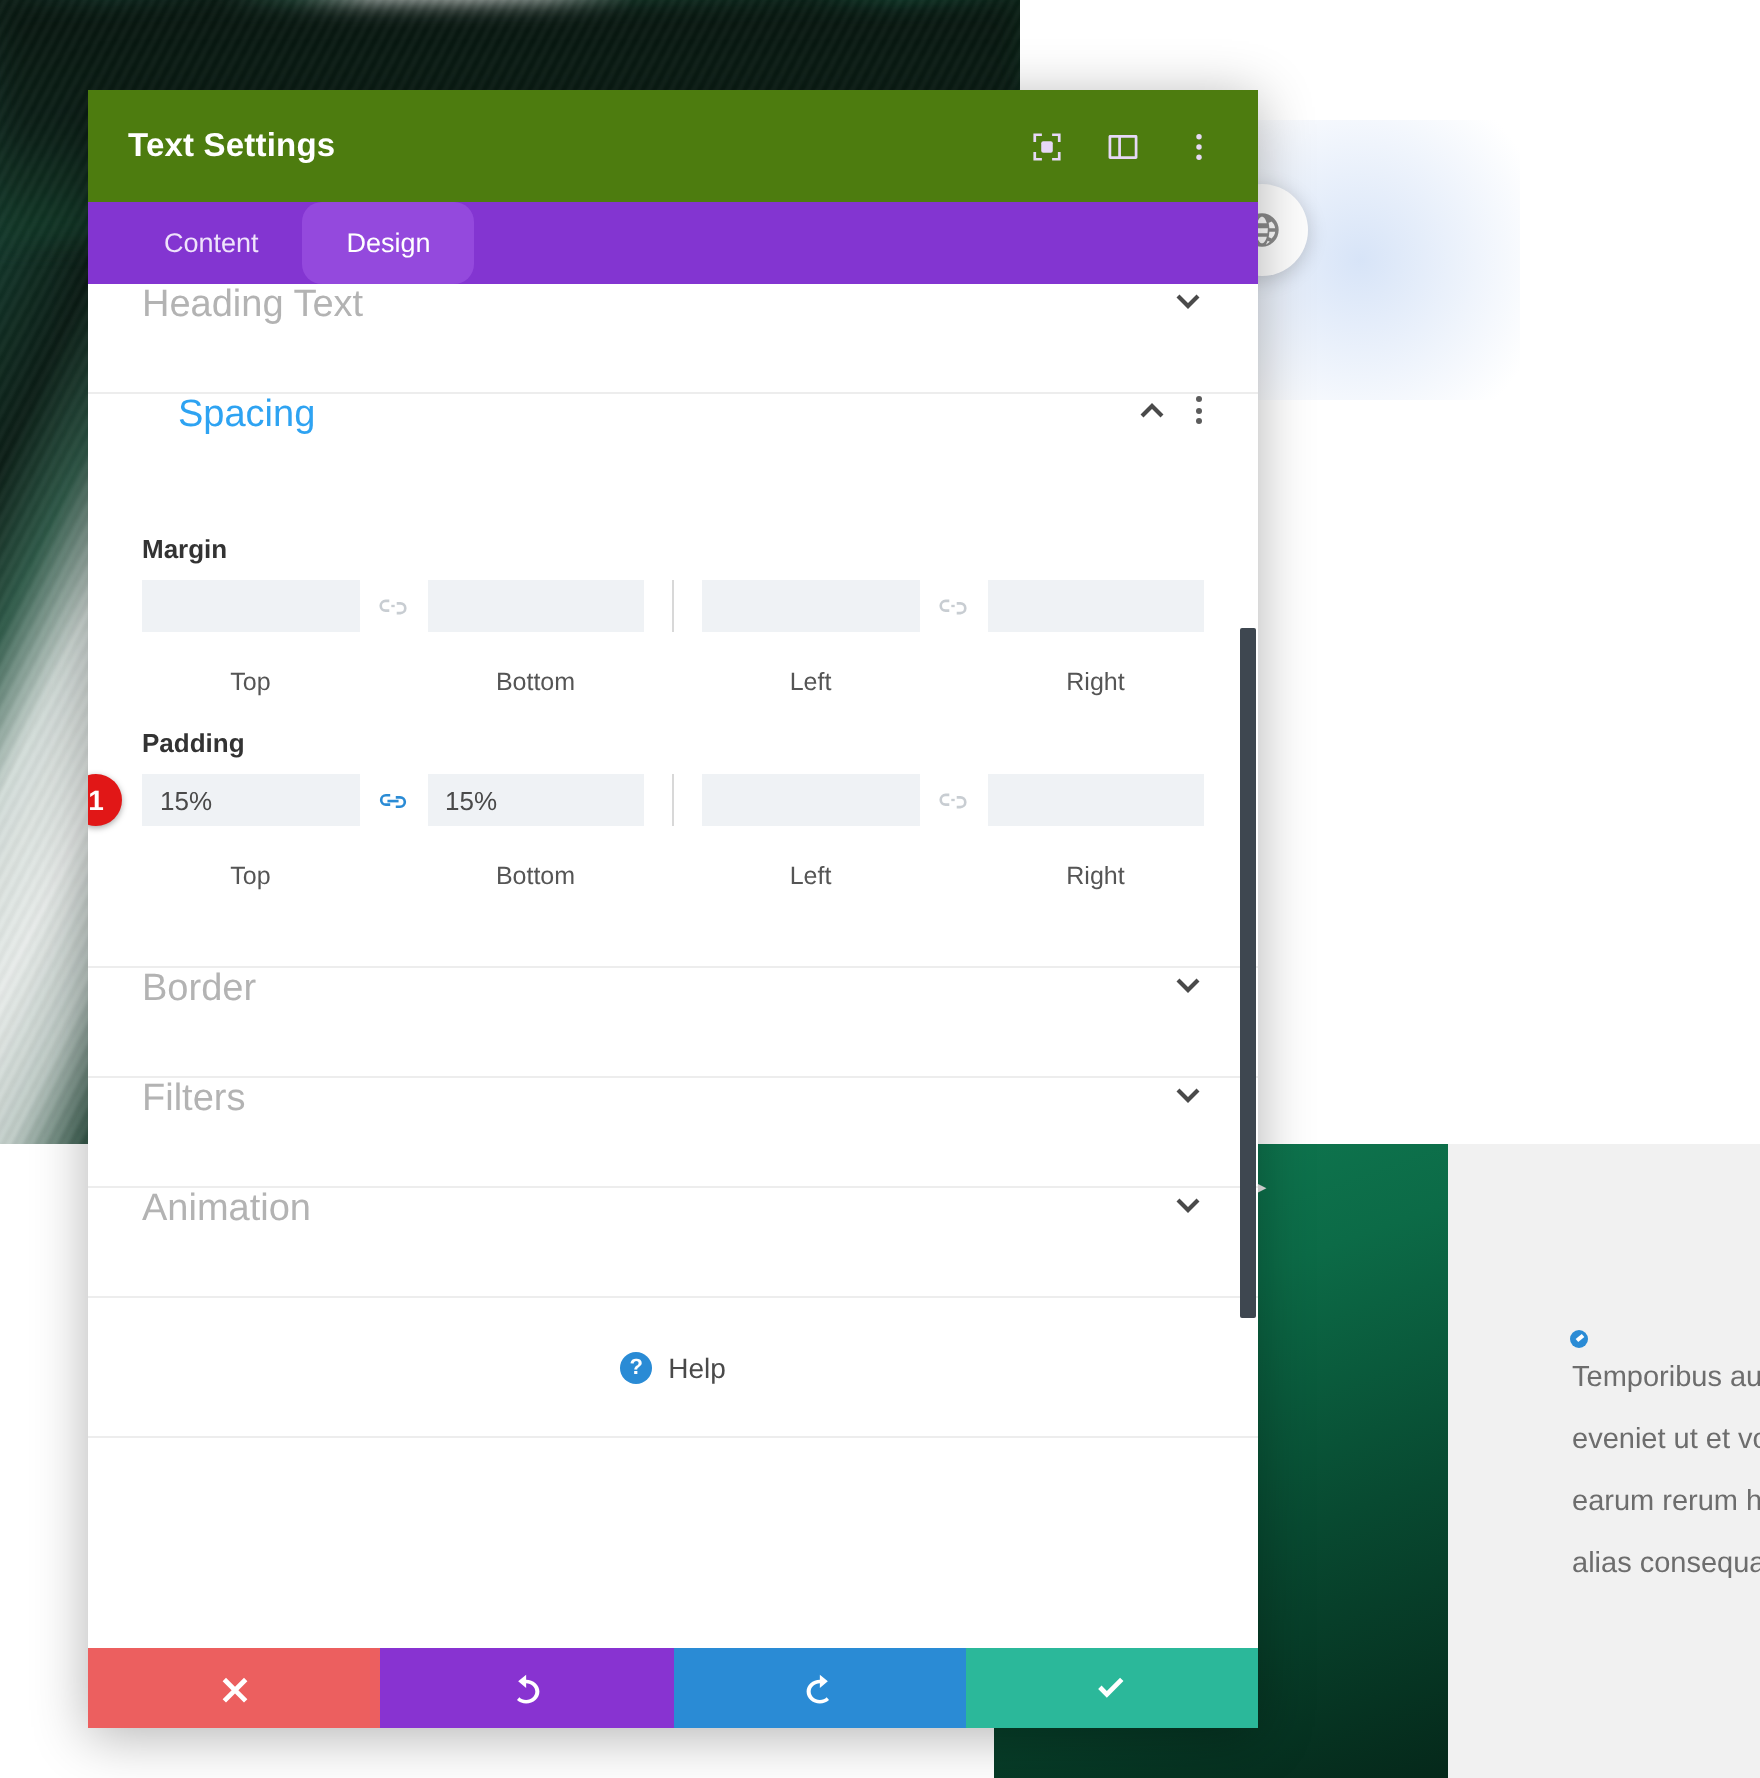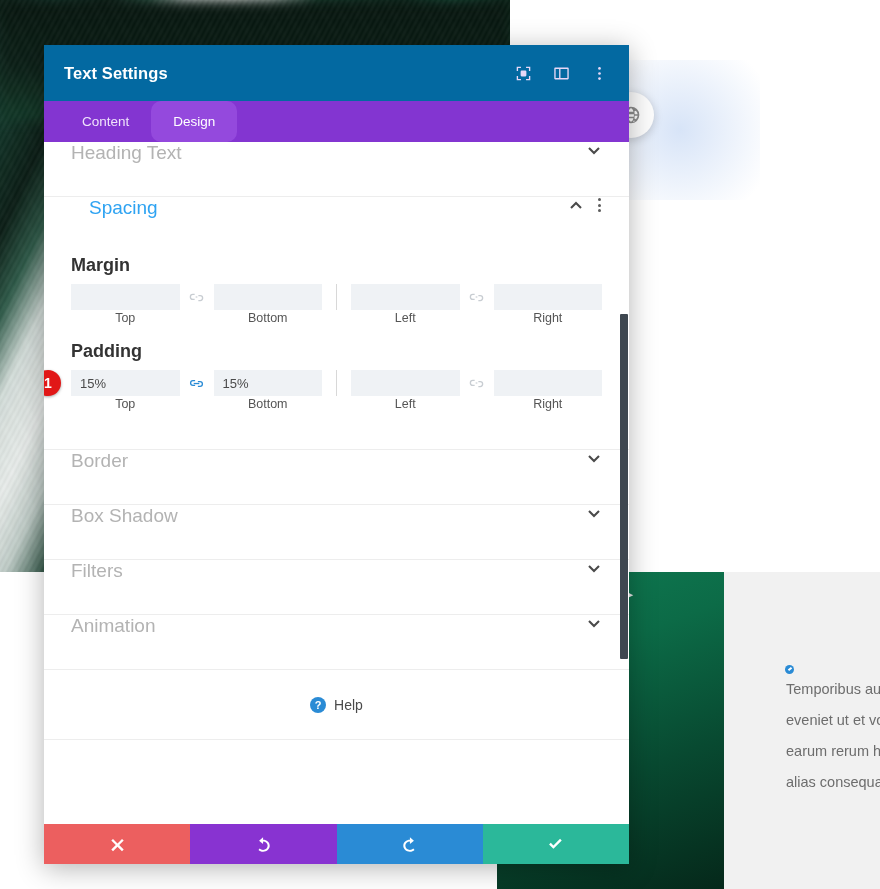--- a/index.html
+++ b/index.html
@@ -87,21 +87,21 @@
   }
 
   
   #modal{
     position:absolute; left:44px; top:45px; width:585px; height:819px;
     background:#fff; box-shadow:0 4px 26px rgba(0,0,0,.30);
     display:flex; flex-direction:column; overflow:hidden;
   }
 
   .modal-header{
-    height:56px; background:#0369a1;
+    height:56px; background:#4d7c0f;
     display:flex; align-items:center; padding:4px 20px; flex:none;
   }
   .modal-title{ color:#fff; font-size:16.5px; font-weight:bold; letter-spacing:.1px; }
   .header-icons{ margin-left:auto; display:flex; align-items:center; gap:18px; }
   .hicon{ width:20px; height:20px; display:flex; align-items:center; justify-content:center; cursor:pointer; }
   .hicon svg{ fill:#e7d8f7; }
 
   .tabs{ height:41px; background:#8335d1; display:flex; flex:none;padding-left:16px; }
   .tab{
     padding:0 22px; height:41px; line-height:41px;
@@ -120,31 +120,31 @@
   }
   .section-title{ font-size:19px; color:#b3b3b3; font-weight:400; }
   .section.open .section-title{ color:#2ea3f2;margin-left:18px; }
   .section-head .tools{ margin-left:auto; display:flex; align-items:center; gap:14px; }
   .chev{ width:16px; height:16px; }
   .chev svg{ fill:none; stroke:#4a4a4a; stroke-width:2.1; }
   .dots{ width:4px; height:16px; display:flex; flex-direction:column; justify-content:center; gap:2.5px; }
   .dots i{ display:block; width:3px; height:3px; border-radius:50%; background:#5c5c5c; }
 
   .section-body{ padding:0 0 22px; }
-  .field-label{ font-size:18px; color:#333; font-weight:bold; margin:4px 0 8px; }
+  .field-label{ font-size:13px; color:#333; font-weight:bold; margin:16px 0 8px; }
   .field-row{ display:flex; align-items:flex-start; margin-bottom:16px; }
   .field-pair{ display:flex; flex:1; align-items:flex-start; }
   .fcell{ flex:1; min-width:0; }
   .finput{
     height:26px; background:#eff2f5; border:none; width:100%;
     font-size:13px; color:#4a4a4a; padding:0 9px;
     font-family:"Liberation Sans", sans-serif;
   }
   .finput::placeholder{ color:transparent; }
-  .fcap{ text-align:center; font-size:12.5px; color:#555; margin-top:1px; }
+  .fcap{ text-align:center; font-size:12.5px; color:#555; margin-top:18px; }
   .linkicon{
     width:34px; flex:none; display:flex; align-items:center; justify-content:center;
     height:26px; cursor:pointer;
   }
   .linkicon svg{ width:17px; height:13px; }
   .divider{ width:1px; align-self:stretch; background:#d8d8d8; margin:0 14px; height:26px; flex:none; }
 
   .badge{
     position:absolute; left:8px; top:0px;
     width:26px; height:26px; border-radius:50%;
@@ -365,31 +365,20 @@
         <div class="section-title">Border</div>
         <div class="tools">
             <span class="chev">
           <svg viewBox="0 0 16 16">
                 <polyline points="3,6 8,11 13,6"></polyline>
               </svg></span>
           </div>
       </div>
     </div>
 
-    <div class="section">
-      <div class="section-head">
-        <div class="section-title">Box Shadow</div>
-        <div class="tools">
-            <span class="chev">
-          <svg viewBox="0 0 16 16">
-                <polyline points="3,6 8,11 13,6"></polyline>
-              </svg></span>
-          </div>
-      </div>
-    </div>
 
     <div class="section">
       <div class="section-head">
         <div class="section-title">Filters</div>
         <div class="tools">
             <span class="chev">
           <svg viewBox="0 0 16 16">
                 <polyline points="3,6 8,11 13,6"></polyline>
               </svg></span>
           </div>

